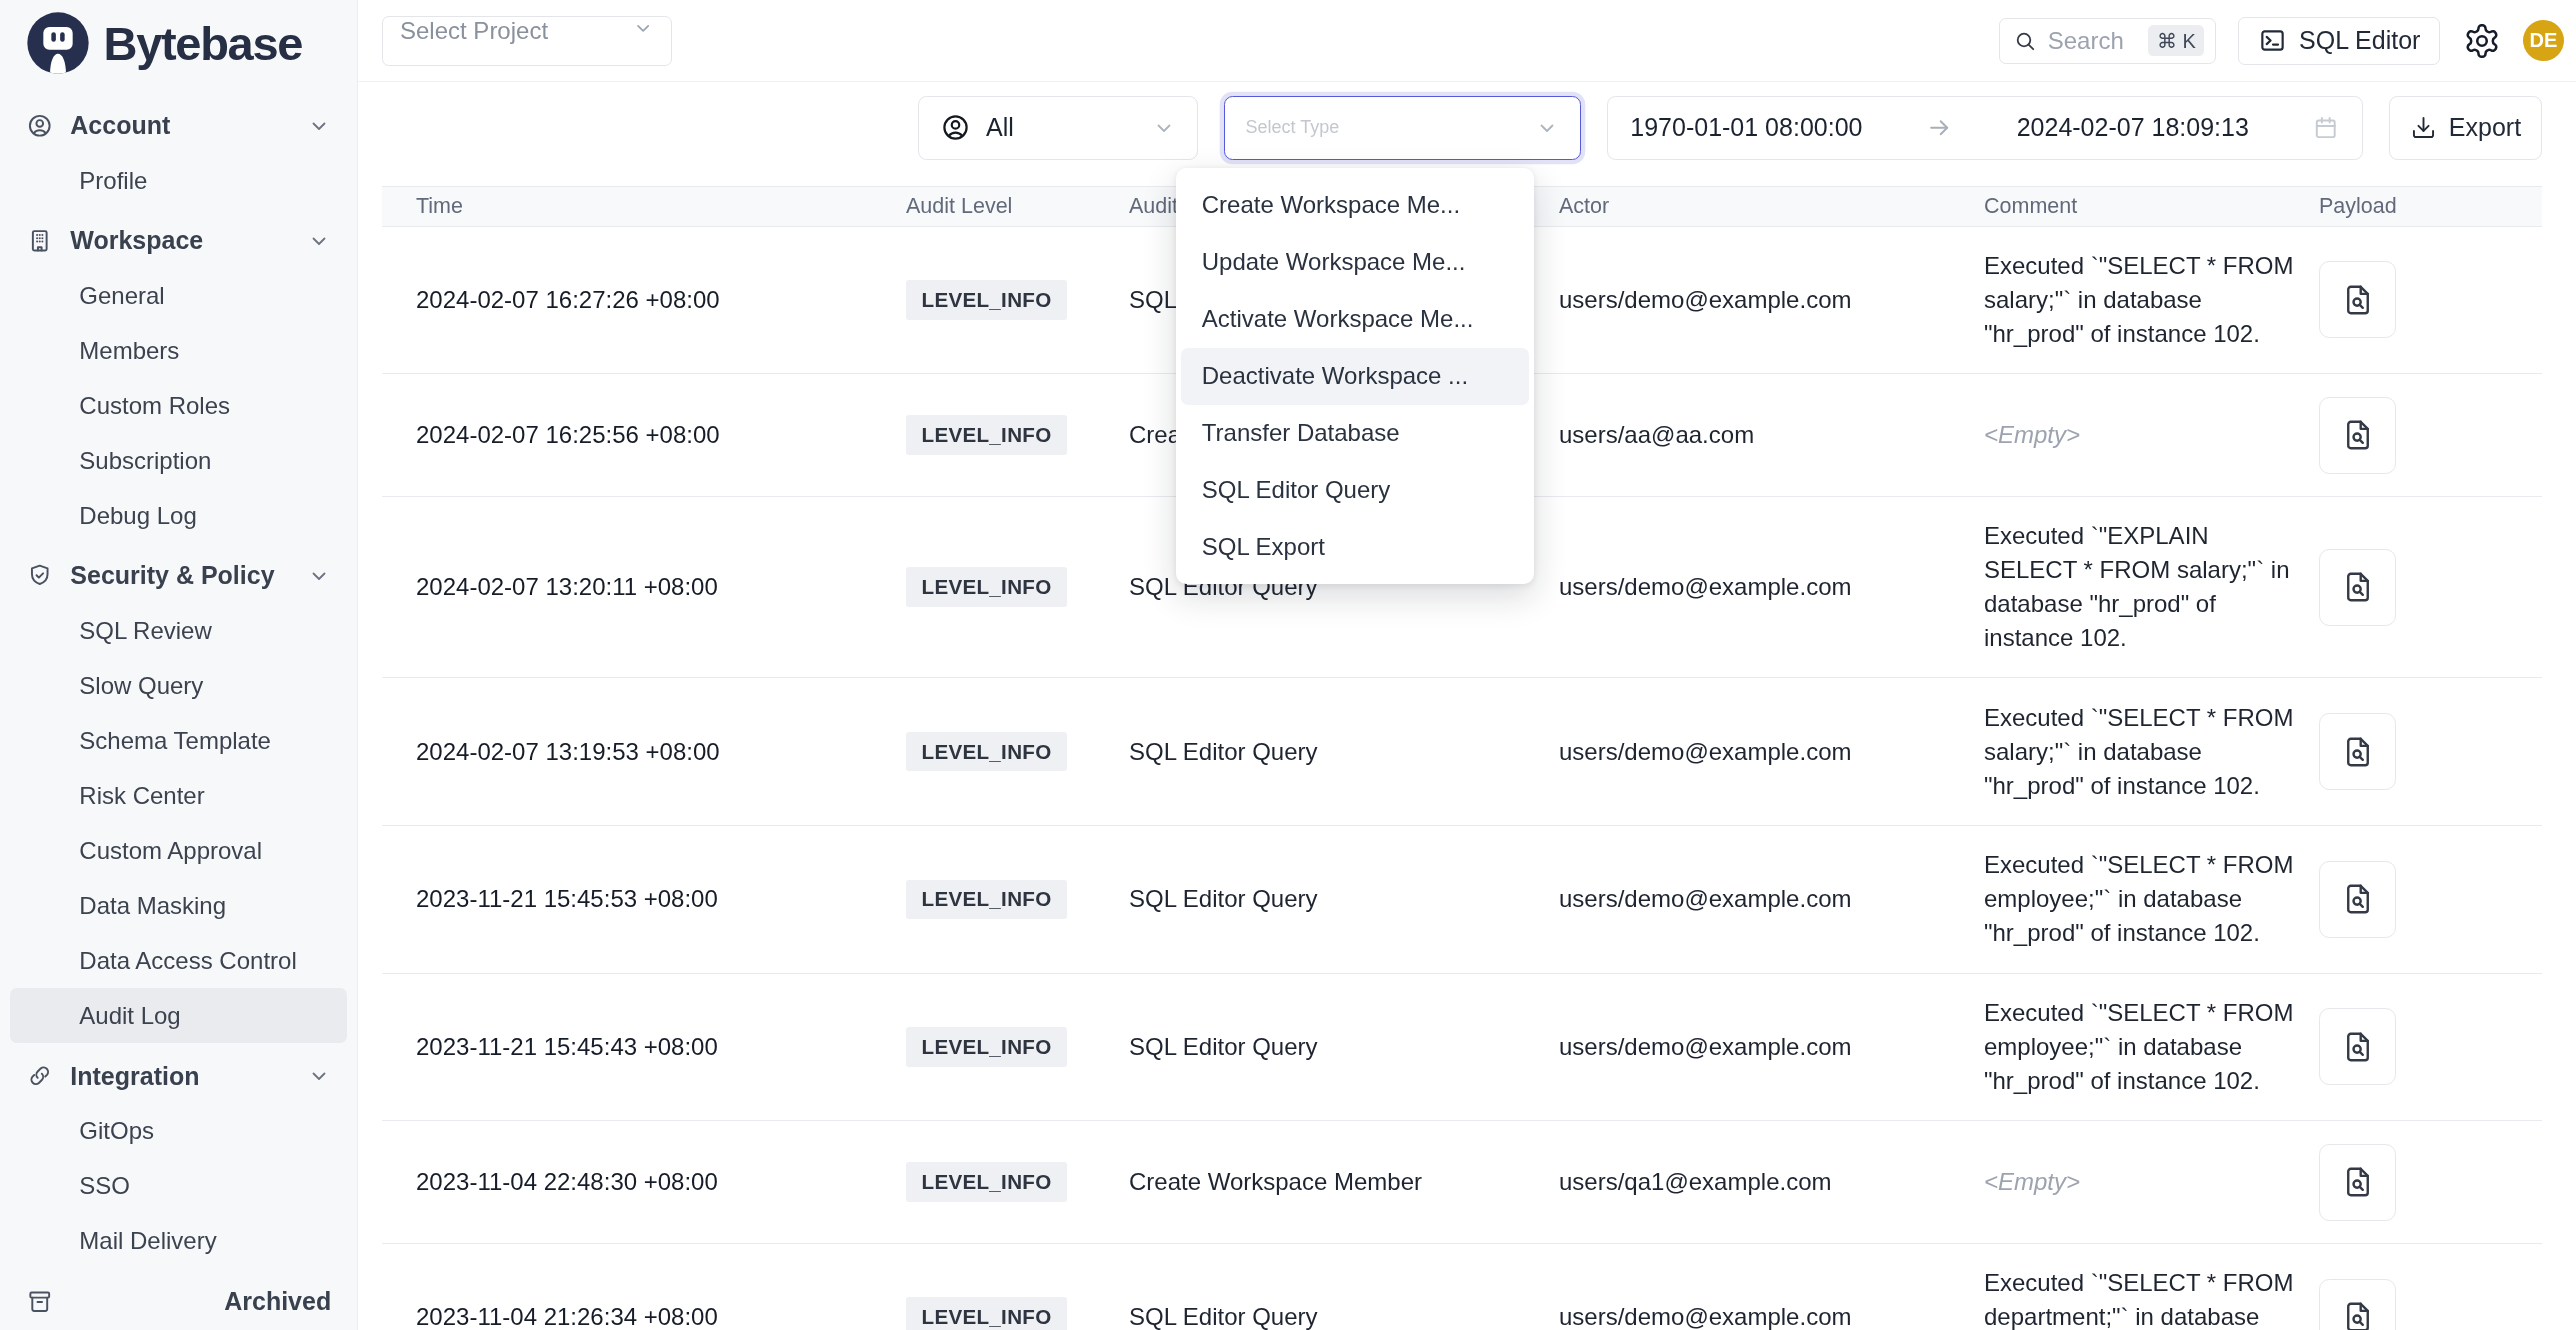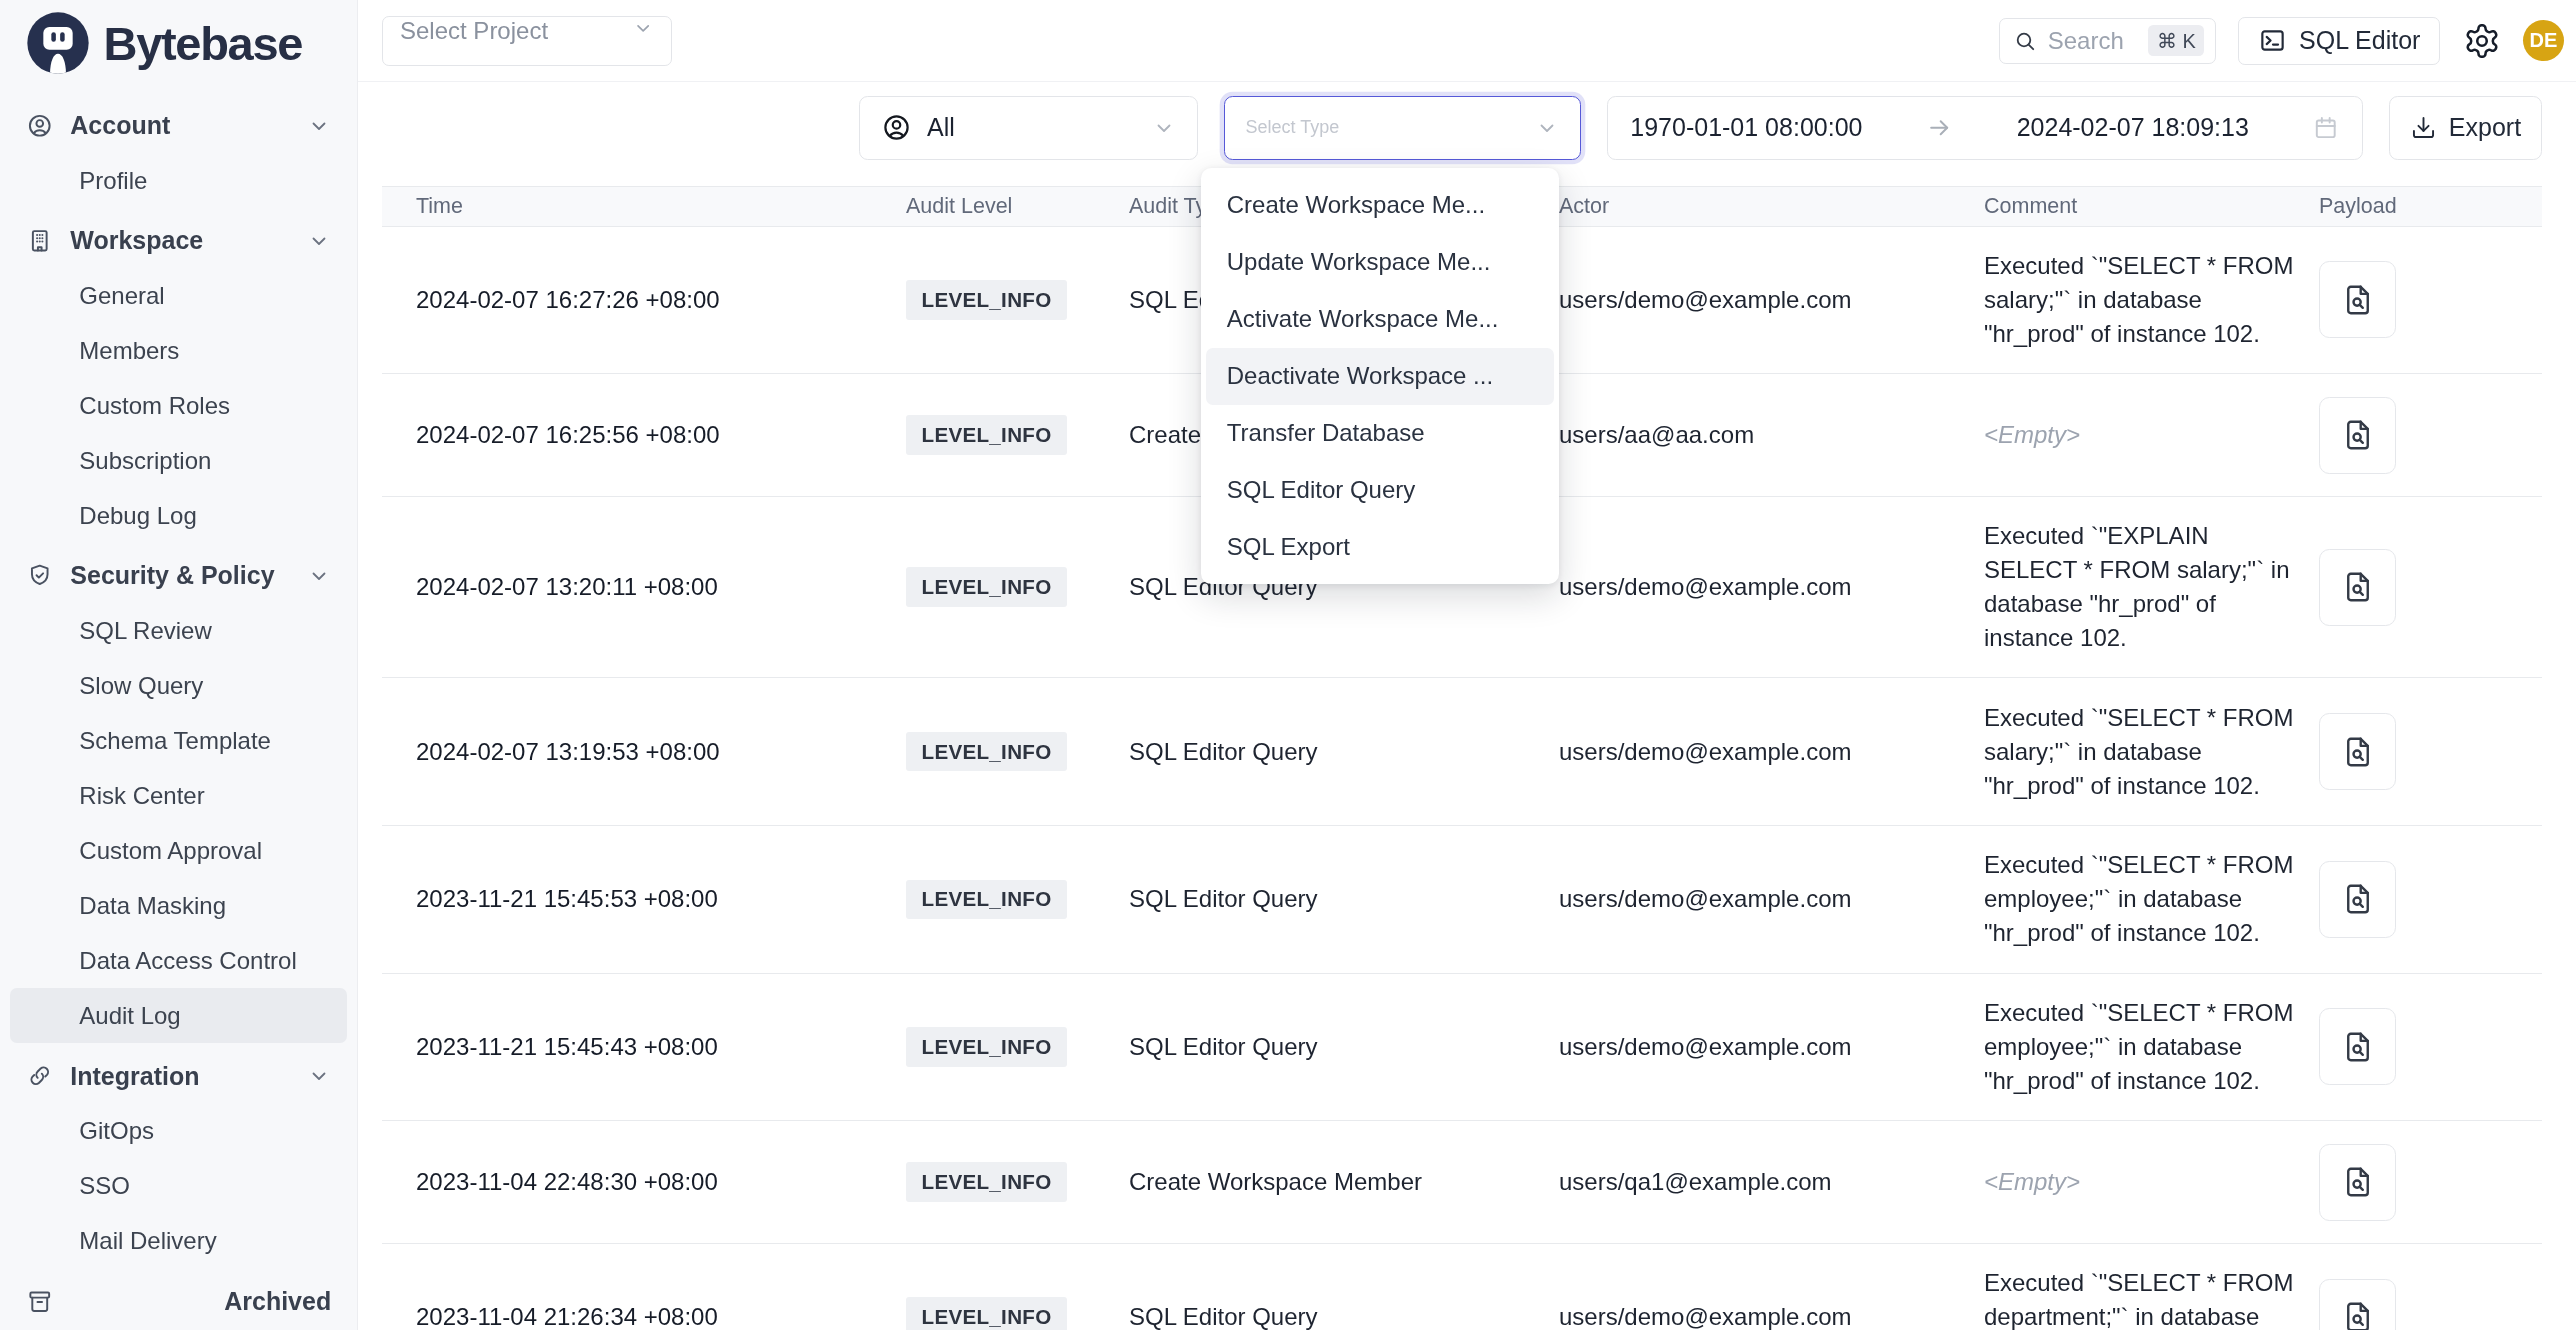--- a/index.html
+++ b/index.html
@@ -41,21 +41,21 @@
     display:flex; align-items:center; gap:12px; padding:0 19px; font-size:25px; font-weight:500; color:#222A38; cursor:pointer; }
   .sql-editor-btn .ti { width:29px; height:29px; }
   .gear { width:38px; height:38px; color:#161D2A; cursor:pointer; }
   .avatar { width:41px; height:41px; border-radius:50%; color:#fff; font-weight:700; font-size:20px;
     display:flex; align-items:center; justify-content:center; cursor:pointer; }
 
   
   .filterbar { margin-top:13.7px; display:flex; justify-content:flex-end; gap:26px; padding-right:34px; flex:none; }
   .control { height:64px; border:0.9px solid #E3E5E9; border-radius:8.6px; background:#fff;
     display:flex; align-items:center; cursor:pointer; }
-  .all-select { width:339px; padding:0 20.6px; gap:15.5px; font-size:25px; color:#1B2230; }
+  .all-select { width:280px; padding:0 20.6px; gap:15.5px; font-size:25px; color:#1B2230; }
   .all-select .uc { width:31px; height:31px; color:#14181F; }
   .all-select .chev, .type-select .chev { width:24px; height:24px; margin-left:auto; color:#AEB4BD; }
   .type-select { width:357px; padding:0 20.6px; border:1.7px solid #5659D8;
     box-shadow:0 0 0 4.3px rgba(86,89,216,.18); color:#C3C7CF; font-size:18px; }
   .date-range { width:756px; padding:0 22.3px; font-size:25px; color:#1B2230; justify-content:space-between; }
   .date-range .arr { width:27.5px; height:27.5px; color:#A9AFB8; }
   .date-range .cal { width:27.5px; height:27.5px; color:#C6CAD1; }
   .export-btn { width:153px; justify-content:center; gap:12px; font-size:25px; font-weight:500; color:#222A38; }
   .export-btn .dl { width:27px; height:27px; }
 
@@ -70,21 +70,21 @@
   .badge { display:inline-block; width:max-content; background:#EEF0F3; color:#2E3440;
     font-size:20.6px; font-weight:600; letter-spacing:0.3px; padding:7.7px 15.5px; border-radius:3px; }
   .cell-type, .cell-actor { font-size:24px; color:#1E2430; }
   .cell-comment { font-size:24px; line-height:34px; max-width:311px; color:#1E2430; }
   .cell-comment.empty { color:#9CA3AF; font-style:italic; }
   .payload-btn { width:77px; height:77px; border:0.9px solid #E5E7EB; border-radius:10.3px; background:#fff;
     display:flex; align-items:center; justify-content:center; color:#333A46; cursor:pointer; }
   .payload-btn .fs { width:36px; height:36px; }
 
   
-  .type-menu { position:absolute; left:1201px; top:168px; width:358px; background:#fff;
+  .type-menu { position:absolute; left:1176px; top:168px; width:358px; background:#fff;
     border-radius:10.3px; padding:8.6px 5.2px; z-index:60;
     box-shadow:0 12px 34px rgba(18,25,38,.16), 0 1.7px 6.9px rgba(18,25,38,.08); }
   .menu-item { height:57px; display:flex; align-items:center; padding:0 20.6px;
     font-size:24px; color:#2A3240; border-radius:6.9px; cursor:pointer; white-space:nowrap; }
   .menu-item.highlighted { background:#F2F3F6; }
 </style>
 </head>
 <body>
 
 <div class="app">

